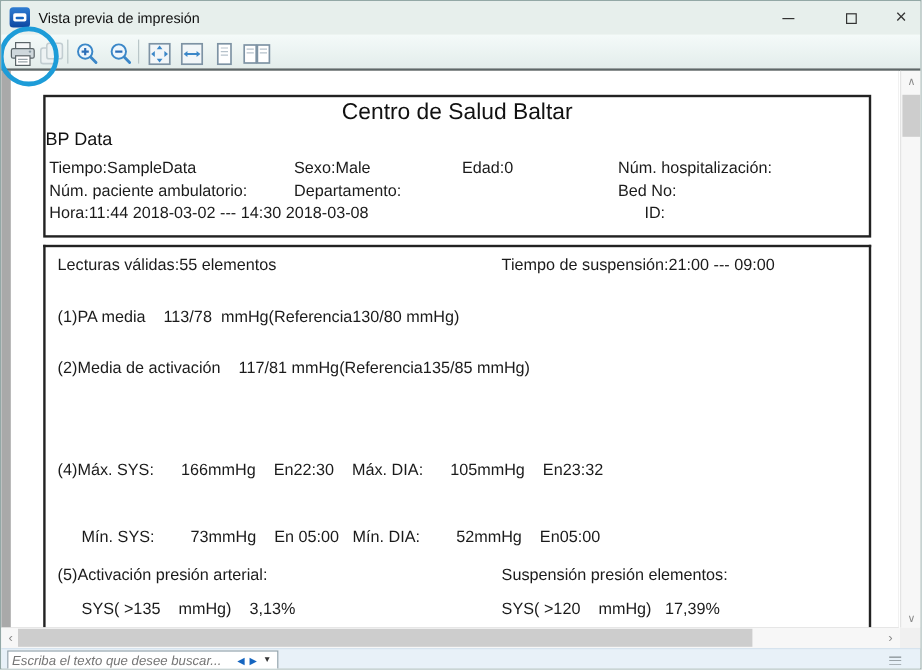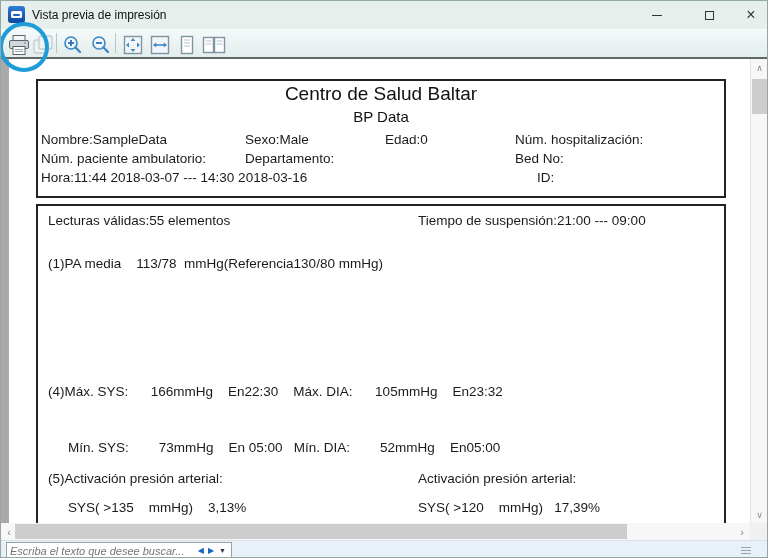--- a/index.html
+++ b/index.html
@@ -27,21 +27,21 @@
   .tb-btn { position:absolute; top:2px; width:26px; height:25px; display:flex; align-items:center; justify-content:center; border:1px solid transparent; border-radius:2px; }
   .tb-sep { position:absolute; top:4px; width:1px; height:20px; background:#b9c6c8; }
   .annotation-circle { position:absolute; left:-2px; top:21px; width:42px; height:42px; border:4px solid #1d9cd8;
     border-radius:50%; z-index:30; pointer-events:none; background:transparent; }
 
   
   .preview { position:absolute; left:0; top:58px; width:748px; height:464px; background:#a9a9a9; overflow:hidden; }
   .page { position:absolute; left:8px; top:0; width:740px; height:464px; background:#fff; overflow:hidden; color:#1b1b1b;padding-left:28px; }
   .header-box { position:absolute; left:27px; top:20px; width:690px; height:119px; border:2px solid #222; box-sizing:border-box; }
   .clinic-title { position:absolute; left:0; right:0; top:2px; text-align:center; font-size:19px; color:#111; }
-  .report-subtitle { position:absolute; left:0; right:0; top:27px; text-align:center; font-size:15px; color:#111; }
+  .report-subtitle { position:absolute; left:0; right:0; top:27px; text-align:left; font-size:15px; color:#111; }
   .info-item { position:absolute; font-size:13.5px; white-space:pre; }
   .body-box { position:absolute; left:27px; top:145px; width:690px; height:319px; border:2px solid #222; border-bottom:none; box-sizing:border-box; }
   .doc-line { position:absolute; font-size:13.5px; color:#1b1b1b; white-space:pre; }
 
   
   .vscroll { position:absolute; left:749px; top:58px; width:18px; height:464px; background:#f7f7f7; border-left:1px solid #e4e4e4; box-sizing:border-box; }
   .vs-arrow { position:absolute; left:0; width:100%; height:17px; display:flex; align-items:center; justify-content:center;
     color:#8a8a8a; font-size:9px; }
   .vs-up { top:0; } .vs-down { bottom:0; }
   .vs-thumb { position:absolute; left:1px; top:20px; width:15px; height:35px; background:#cdcdcd; }
@@ -174,42 +174,43 @@
 
   <div class="annotation-circle"></div>
 
   <div class="preview">
     <div class="page">
 
       <div class="header-box">
         <div class="clinic-title">Centro de Salud Baltar</div>
         <div class="report-subtitle">BP Data</div>
 
-        <div class="info-item" style="left:3px;top:51px">Nombre:SampleData</div>
+        <div class="info-item" style="left:3px;top:51px">Tiempo:SampleData</div>
         <div class="info-item" style="left:207px;top:51px">Sexo:Male</div>
         <div class="info-item" style="left:347px;top:51px">Edad:0</div>
         <div class="info-item" style="left:3px;top:70px">Núm. paciente ambulatorio:</div>
 
         <div class="info-item" style="left:477px;top:51px">Núm. hospitalización:</div>
         <div class="info-item" style="left:207px;top:70px">Departamento:</div>
         <div class="info-item" style="left:477px;top:70px">Bed No:</div>
 
-        <div class="info-item" style="left:3px;top:89px">Hora:11:44 2018-03-07 --- 14:30 2018-03-16</div>
+        <div class="info-item" style="left:3px;top:89px">Hora:11:44 2018-03-02 --- 14:30 2018-03-08</div>
         <div class="info-item" style="left:499px;top:89px">ID:</div>
       </div>
 
       <div class="body-box">
         <div class="doc-line" style="left:10px;top:7px">Lecturas válidas:55 elementos</div>
         <div class="doc-line" style="left:380px;top:7px">Tiempo de suspensión:21:00 --- 09:00</div>
 
         <div class="doc-line" style="left:10px;top:50px">(1)PA media    113/78  mmHg(Referencia130/80 mmHg)</div>
+        <div class="doc-line" style="left:10px;top:93px">(2)Media de activación    117/81 mmHg(Referencia135/85 mmHg)</div>
         <div class="doc-line" style="left:10px;top:178px">(4)Máx. SYS:      166mmHg    En22:30    Máx. DIA:      105mmHg    En23:32</div>
         <div class="doc-line" style="left:30px;top:234px">Mín. SYS:        73mmHg    En 05:00   Mín. DIA:        52mmHg    En05:00</div>
         <div class="doc-line" style="left:10px;top:265px">(5)Activación presión arterial:</div>
-        <div class="doc-line" style="left:380px;top:265px">Activación presión arterial:</div>
+        <div class="doc-line" style="left:380px;top:265px">Suspensión presión elementos:</div>
         <div class="doc-line" style="left:30px;top:294px">SYS( &gt;135    mmHg)    3,13%</div>
         <div class="doc-line" style="left:380px;top:294px">SYS( &gt;120    mmHg)   17,39%</div>
       </div>
 
     </div>
   </div>
 
   <div class="vscroll">
     <div class="vs-arrow vs-up">
         <span>∧</span>

